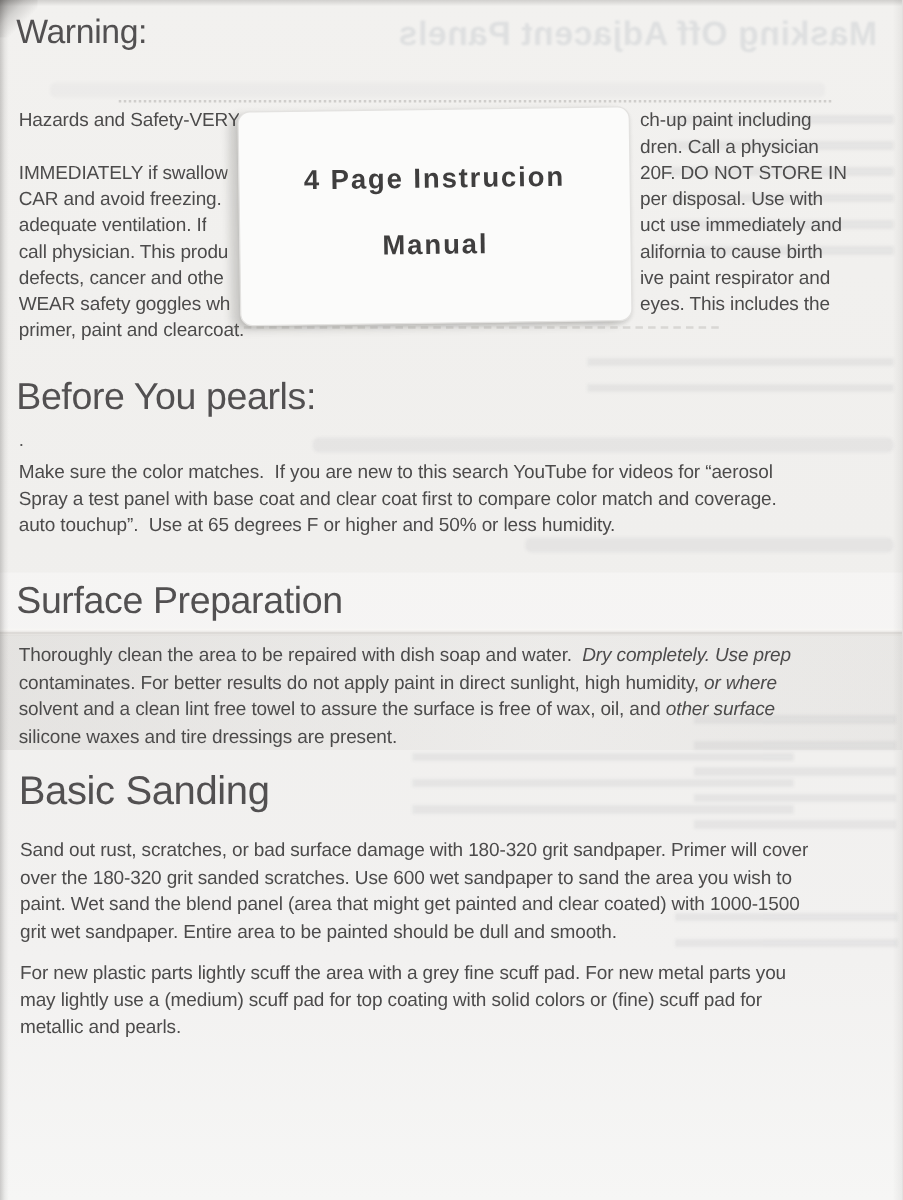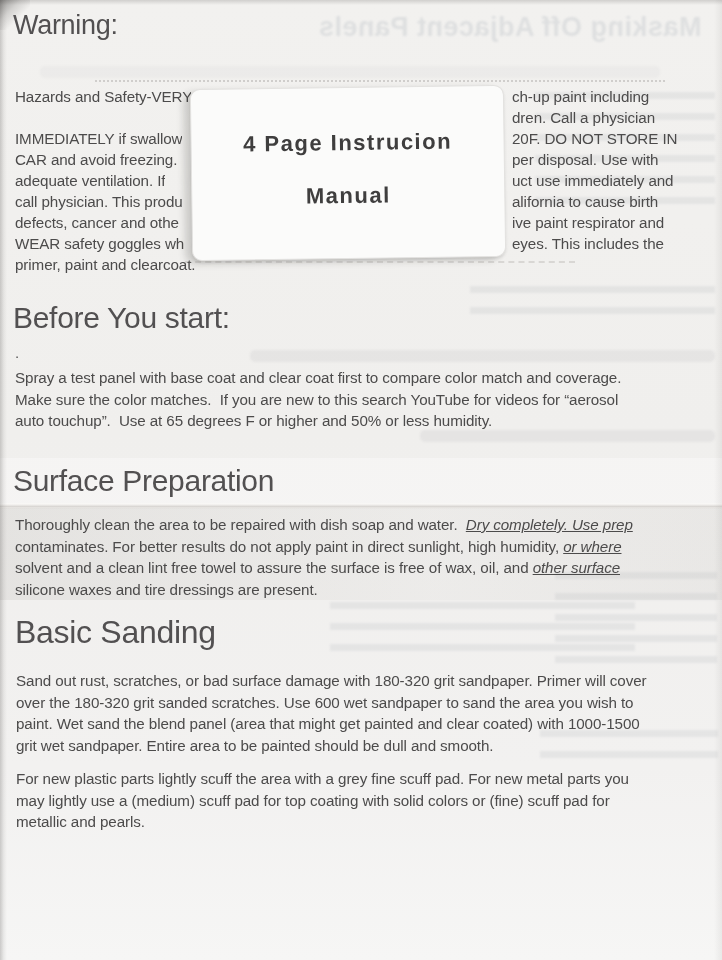--- a/index.html
+++ b/index.html
@@ -26,21 +26,21 @@
       rgba(152,156,162,.16) 0px,rgba(152,156,162,.16) 7px,transparent 7px,transparent 21px);}
   .smudge.bar{background:rgba(152,156,162,.15);border-radius:5px;}
   
   .h{position:absolute;font-weight:400;color:#525051;letter-spacing:-.3px;line-height:1.15;}
   
   .para{position:absolute;font-size:15.2px;letter-spacing:-.1px;color:#4c4b4b;}
   .ln{position:relative;white-space:pre;height:21px;line-height:21px;}
   .ln.tall{height:21.7px;line-height:21.7px;}
   .lfrag{display:inline-block;max-width:176px;overflow:hidden;white-space:pre;vertical-align:top;}
   .rfrag{position:absolute;left:497px;top:0;white-space:pre;}
-  .it{font-style:italic;text-decoration:underline;}
+  .it{font-style:italic;}
   
   .sticker{position:absolute;left:191px;top:87px;width:312px;height:170px;
     background:#fbfbfa;border:1px solid #e3e2e0;border-radius:10px;
     transform:rotate(-.8deg);
     box-shadow:-7px 3px 7px rgba(60,58,56,.20), 0 2px 3px rgba(60,58,56,.12);
     text-align:center;}
   .sticker .l1{margin-top:42px;font-size:22px;font-weight:700;letter-spacing:1.5px;color:#3f3e3e;}
   .sticker .l2{margin-top:27px;font-size:22px;font-weight:700;letter-spacing:1.5px;color:#3f3e3e;}
   .perf{position:absolute;height:0;}
   .perf.top{left:95px;top:80px;width:570px;border-top:2px dotted rgba(130,127,123,.30);}
@@ -82,25 +82,25 @@
     <div class="ln"><span>primer, paint and clearcoat.</span></div>
   </div>
 
   <div class="perf top"></div>
   <div class="sticker">
     <div class="l1">4 Page Instrucion</div>
     <div class="l2">Manual</div>
   </div>
   <div class="perf bottom"></div>
 
-  <div class="h" style="left:13px;top:301px;font-size:30px;">Before You start:</div>
+  <div class="h" style="left:13px;top:301px;font-size:30px;">Before You pearls:</div>
   <div class="stray-dot">.</div>
   <div class="para" style="left:15px;top:367px;width:700px;">
+    <div class="ln tall"><span>Make sure the color matches.  If you are new to this search YouTube for videos for “aerosol</span></div>
     <div class="ln tall"><span>Spray a test panel with base coat and clear coat first to compare color match and coverage.</span></div>
-    <div class="ln tall"><span>Make sure the color matches.  If you are new to this search YouTube for videos for “aerosol</span></div>
     <div class="ln tall"><span>auto touchup”.  Use at 65 degrees F or higher and 50% or less humidity.</span></div>
   </div>
 
   <div class="above-crease"></div>
   <div class="h" style="left:13px;top:464px;font-size:30px;">Surface Preparation</div>
   <div class="crease"></div>
   <div class="below-crease"></div>
   <div class="para" style="left:15px;top:514px;width:700px;">
     <div class="ln tall"><span>Thoroughly clean the area to be repaired with dish soap and water.  </span><span class="it">Dry completely. Use prep</span></div>
     <div class="ln tall"><span>contaminates. For better results do not apply paint in direct sunlight, high humidity, </span><span class="it">or where</span></div>

